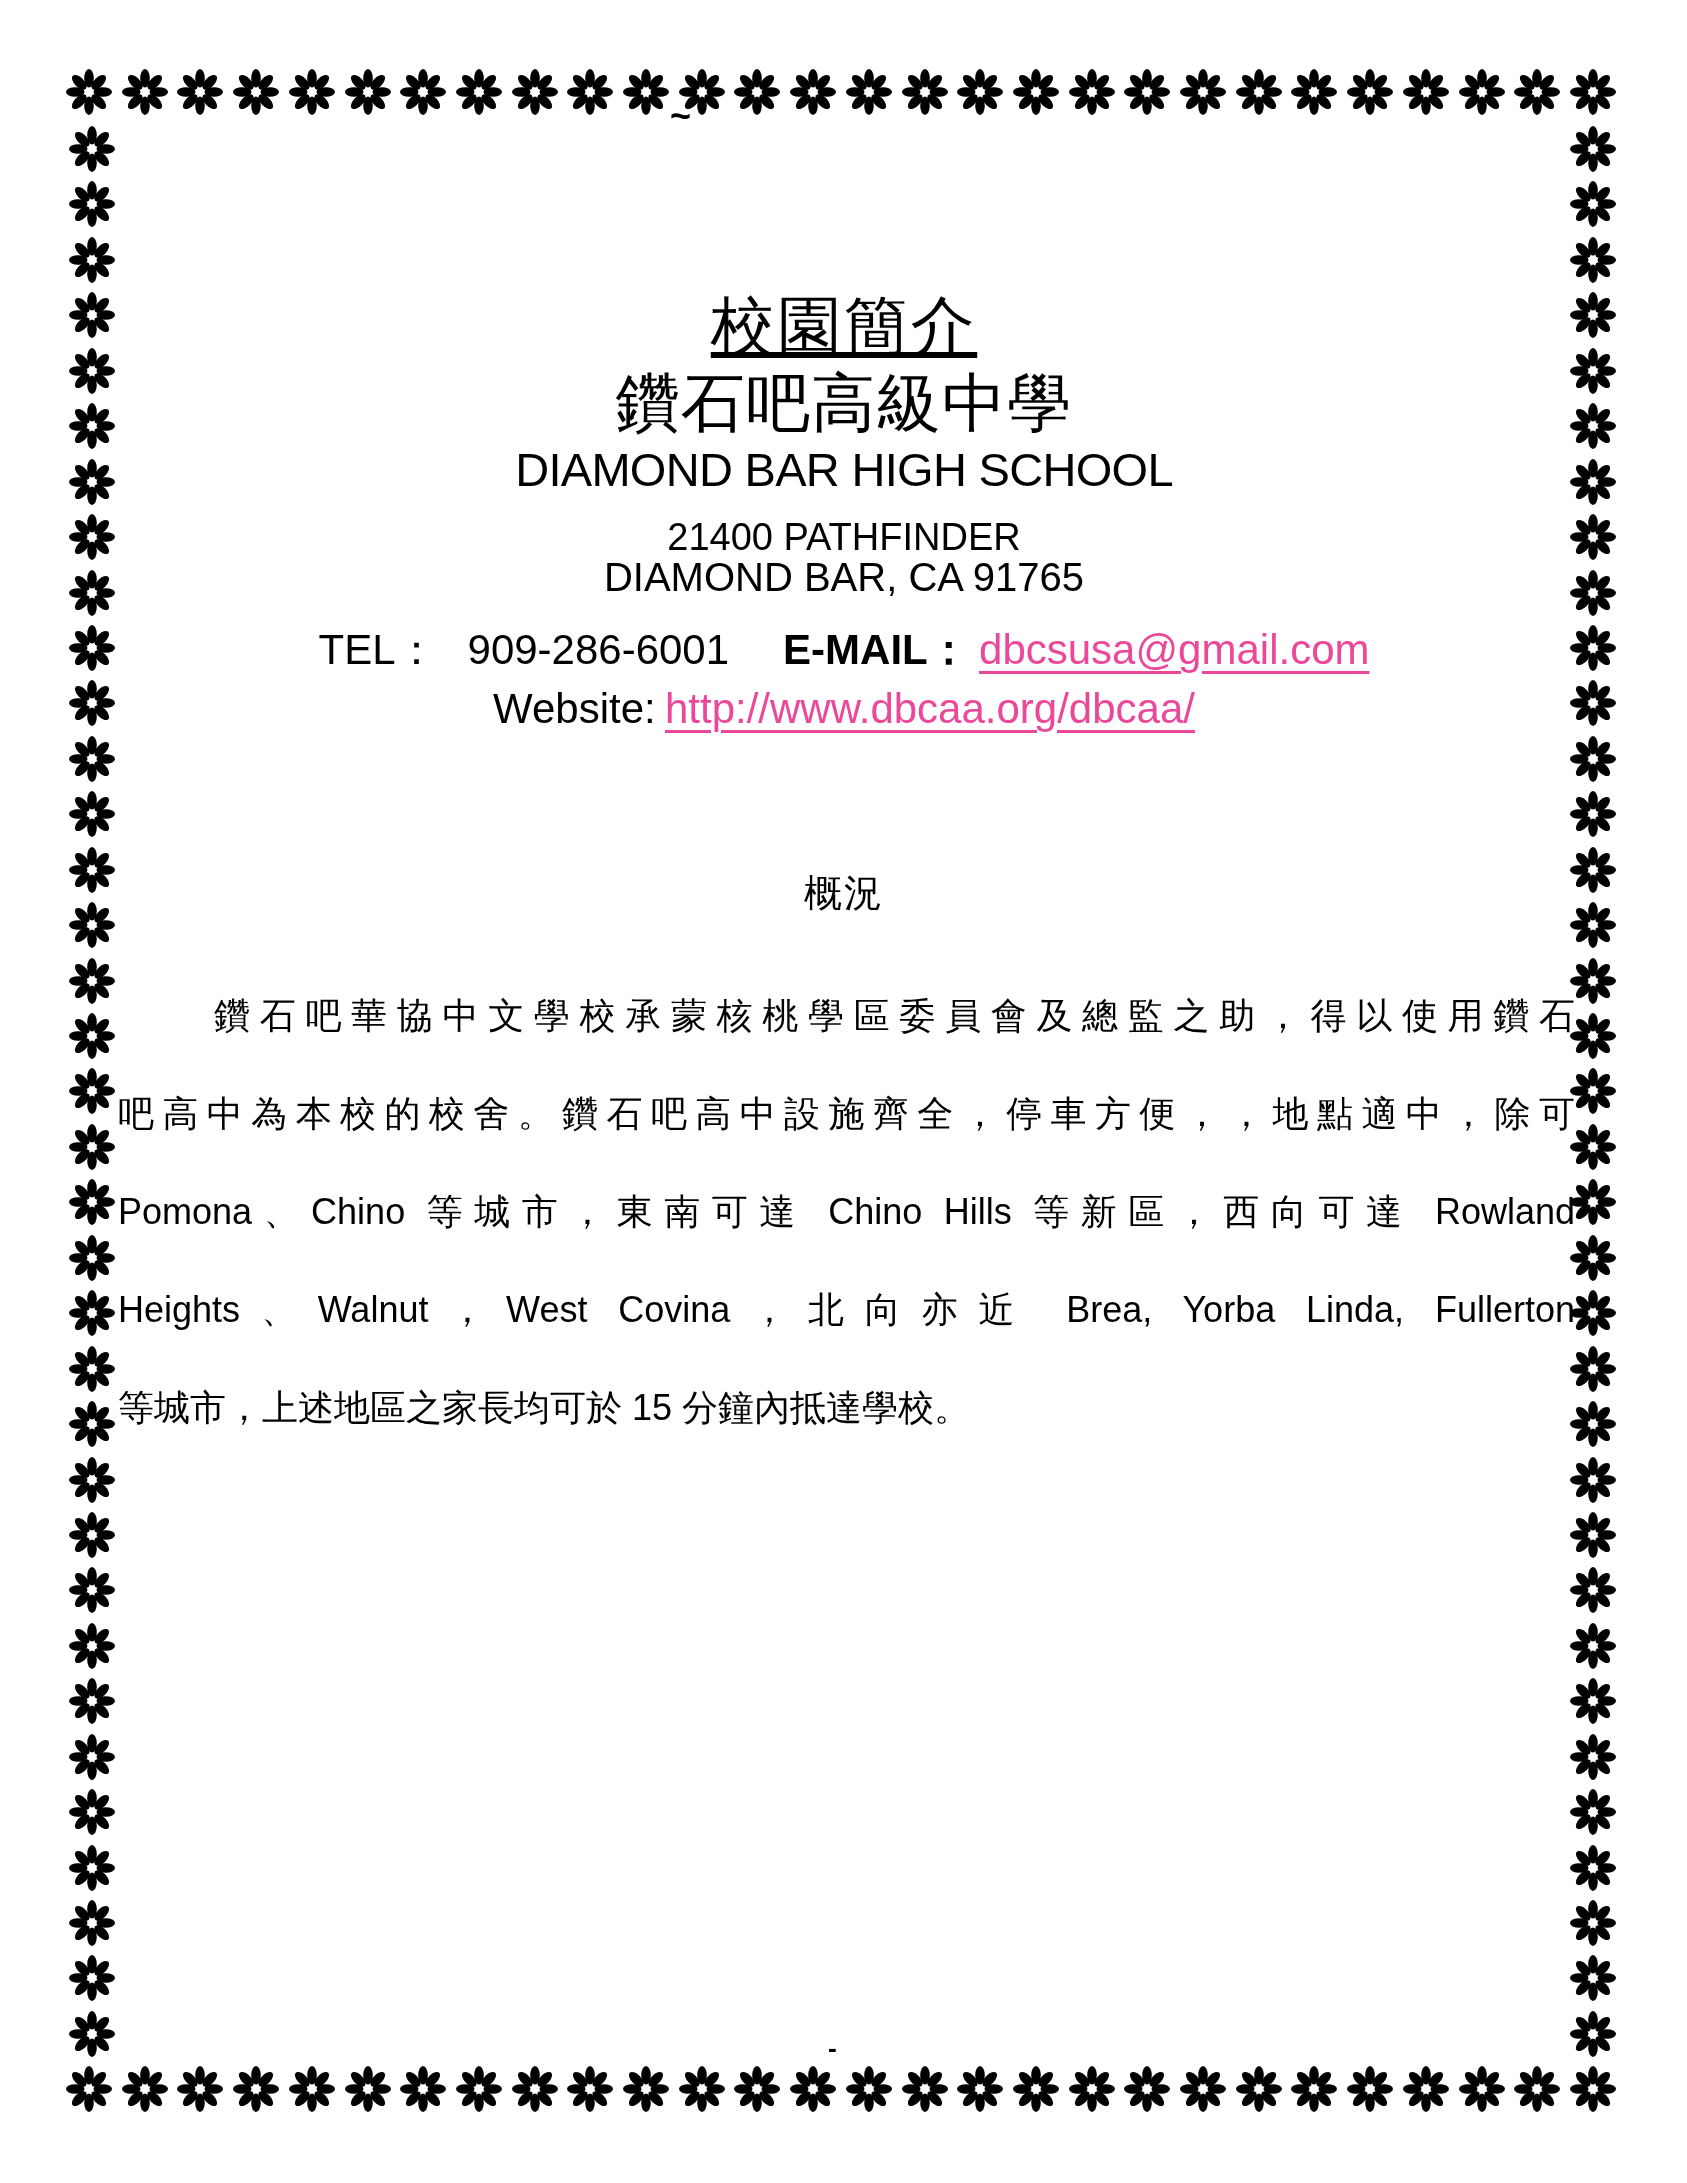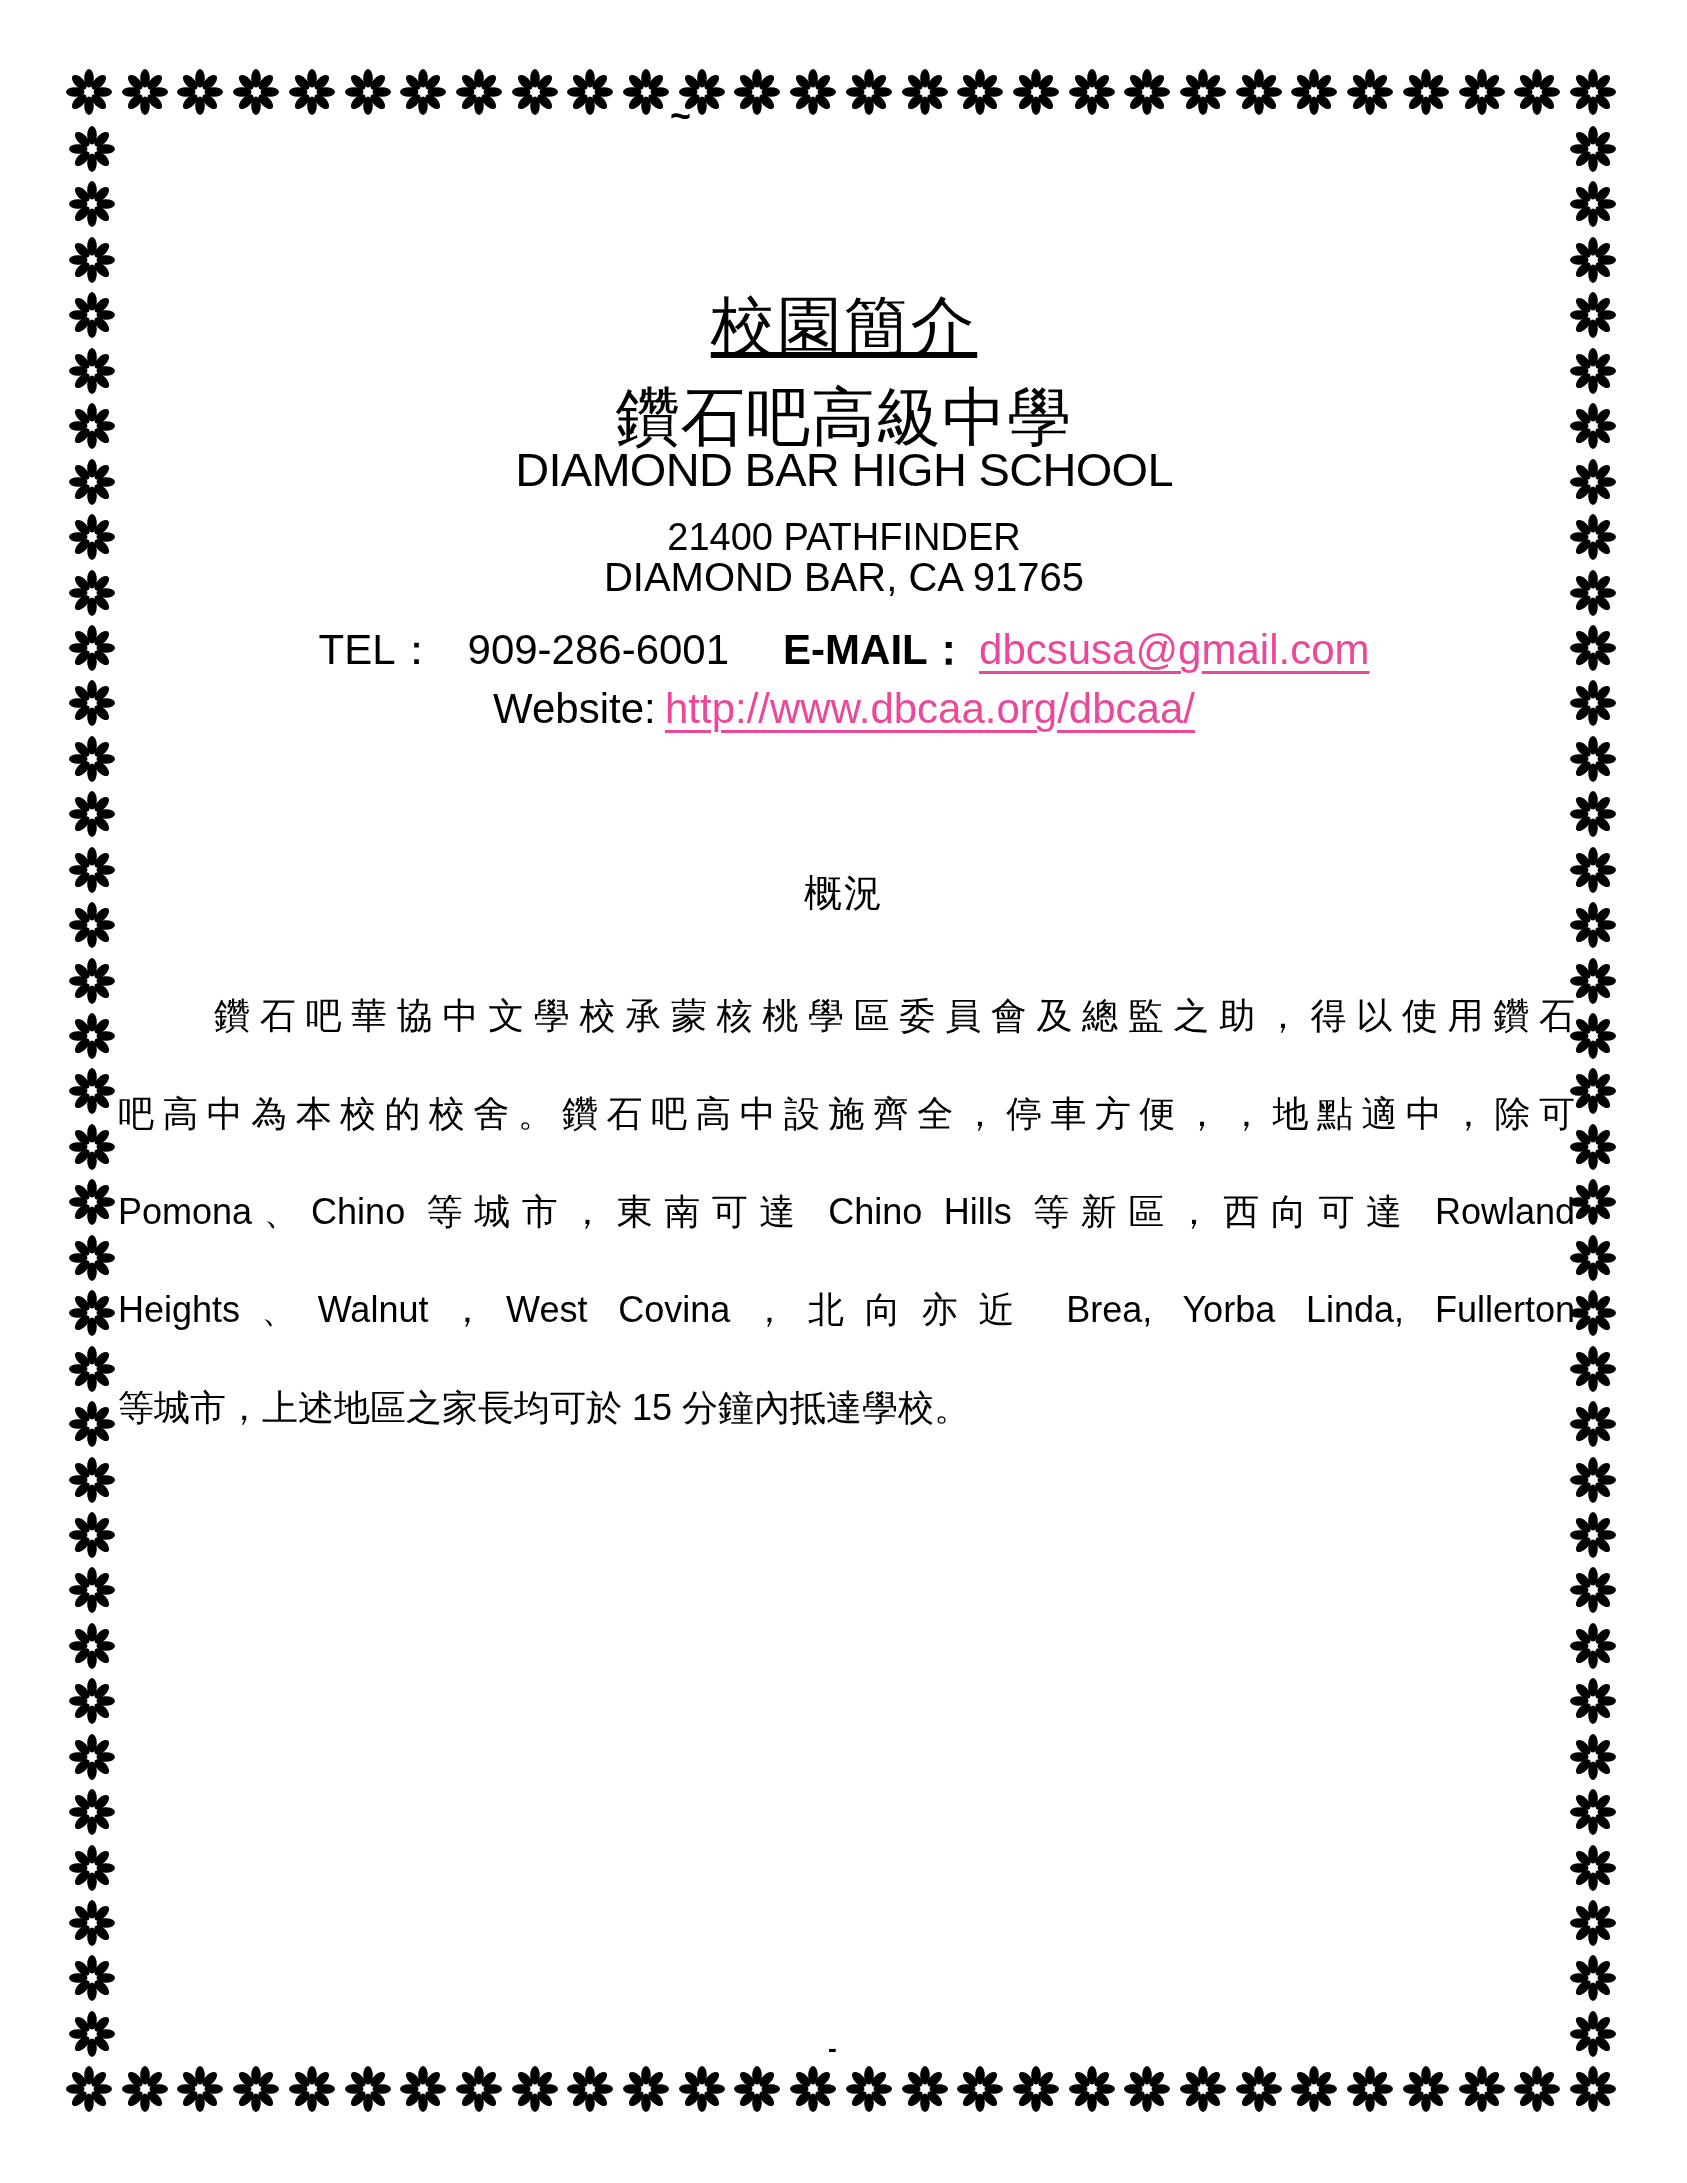--- a/index.html
+++ b/index.html
@@ -28,21 +28,21 @@
   
   .stray{position:absolute;font-size:36px;line-height:36px;color:#000;font-weight:bold;}
   #stray-top{left:670px;top:98px;}
   #stray-bottom{left:828px;top:2030px;font-size:26.5px;}
   
   .centered{
     position:absolute;left:116px;width:1456px;
     text-align:center;white-space:nowrap;
   }
   #title-zh{top:290px;font-size:64px;line-height:73px;letter-spacing:2.6px;text-decoration:underline;}
-  #subtitle-zh{top:380px;font-size:64px;line-height:74px;letter-spacing:1.3px;}
+  #subtitle-zh{top:366px;font-size:64px;line-height:74px;letter-spacing:1.3px;}
   #school-name-en{top:445px;font-size:47px;line-height:50px;letter-spacing:-0.7px;}
   #address-street{top:517px;font-size:38px;line-height:41px;}
   #address-city{top:556px;font-size:40px;line-height:42px;}
   #tel-line{top:626px;font-size:42px;line-height:48px;}
   #website-line{top:685px;font-size:42px;line-height:48px;}
   #section-heading{top:872px;font-size:38px;line-height:42px;letter-spacing:2px;}
   .tel-number{margin-left:30px;}
   .email-label{margin-left:54px;font-weight:bold;}
   a.doclink{color:#ec4899;text-decoration:underline;text-decoration-thickness:2.6px;text-underline-offset:6.6px;cursor:pointer;}
   .after-colon{margin-left:9.3px;}

